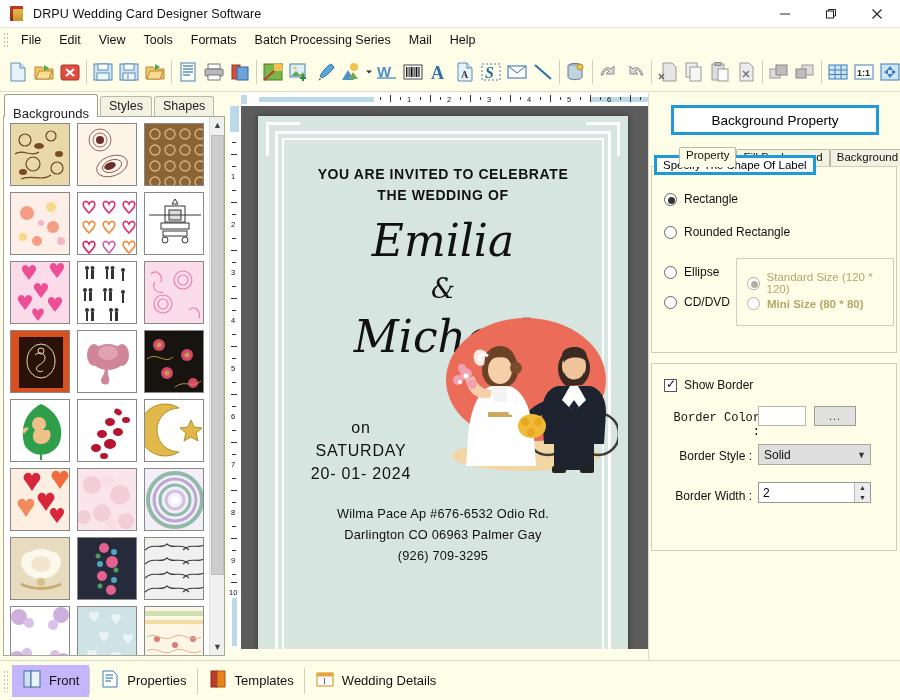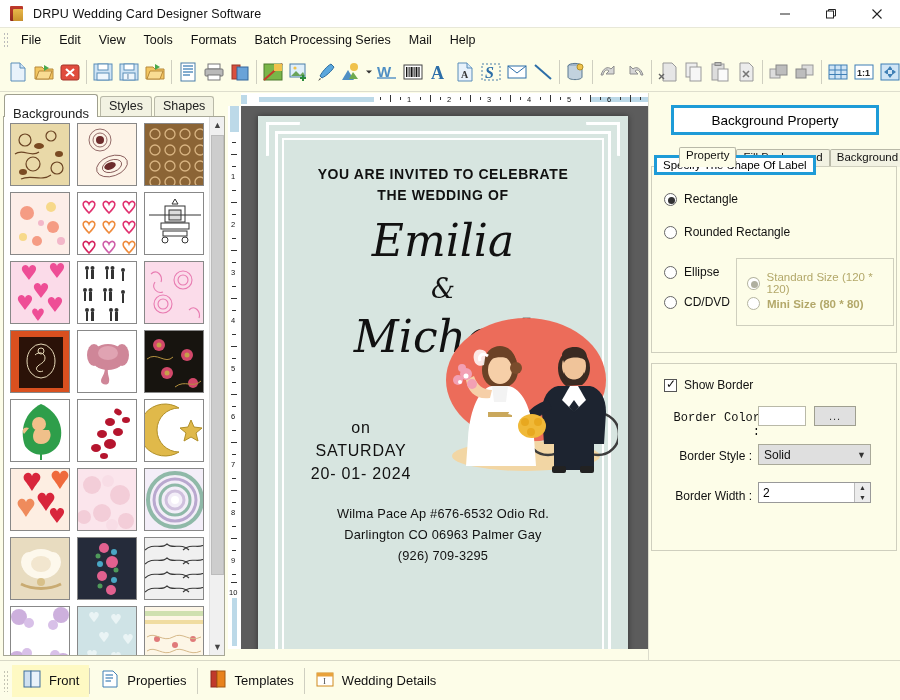--- a/index.html
+++ b/index.html
@@ -128,21 +128,21 @@
      padding-left:4px; font-size:12px;}
   .spinbtns{ position:absolute; right:0; top:0; width:16px; height:100%; border-left:1px solid #bbb; background:#ececec;}
   .spinbtns div{ height:50%; display:flex;align-items:center;justify-content:center;font-size:7px;color:#333;}
 
   
   .statusbar{ position:absolute; left:0; top:660px; width:900px; height:40px;
      background:#fdfde8; border-top:1px solid #d8d8c6; display:flex; align-items:center;}
   .sb-grip{ width:7px;height:22px;margin-left:3px;margin-right:2px;
      background-image:radial-gradient(#c3c3b4 40%, transparent 41%); background-size:3px 4px;}
   .sbitem{ height:32px; display:flex; align-items:center; gap:7px; padding:0 10px; font-size:13px; color:#111;}
-  .sbitem.active{ background:#fef9c3;}
+  .sbitem.active{ background:#c4b5fd;}
   .sbsep{ width:1px; height:26px; background:#cfcfc0;}
   .brandbox{ position:absolute; right:6px; top:2px; width:290px; height:34px;
      background:linear-gradient(110deg,#000024 0%,#00115a 30%,#2a6fd8 48%,#00135f 62%,#000018 100%);
      border:2px solid #000; display:flex; align-items:center; justify-content:center;}
   .brandtxt{ font-size:22px; font-weight:bold; color:#fff; letter-spacing:.2px;
      font-family:"DejaVu Sans", sans-serif;}
 </style>
 </head>
 <body>
 

